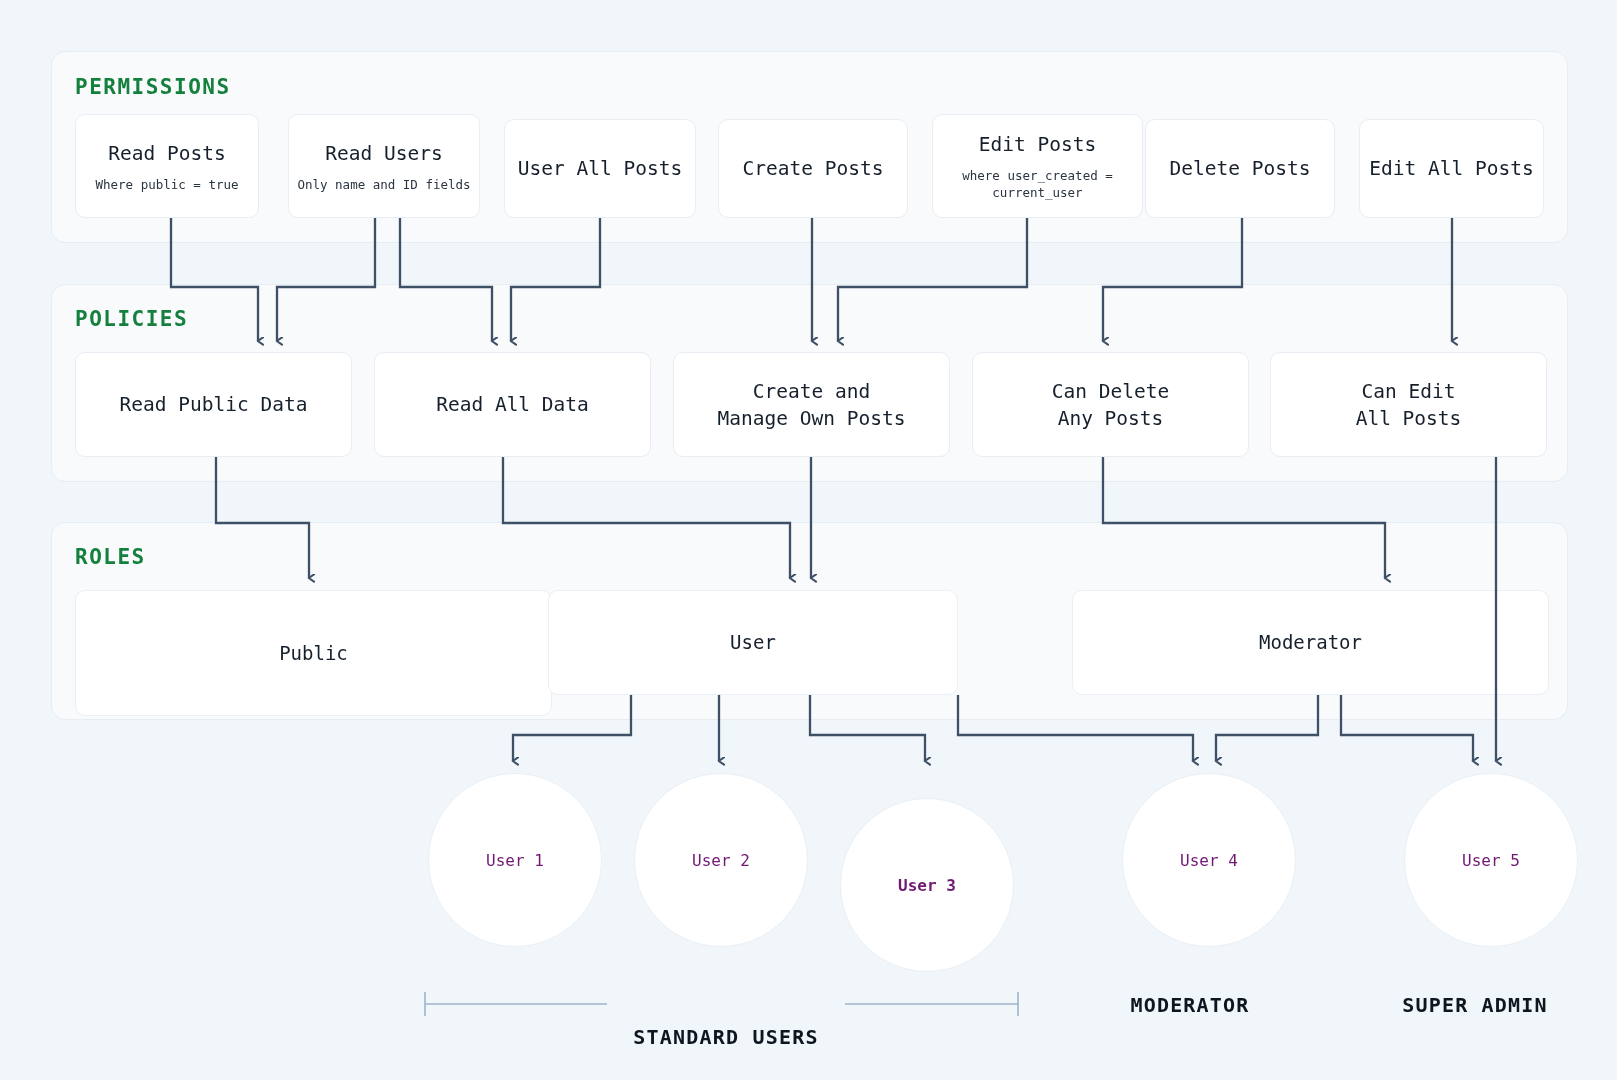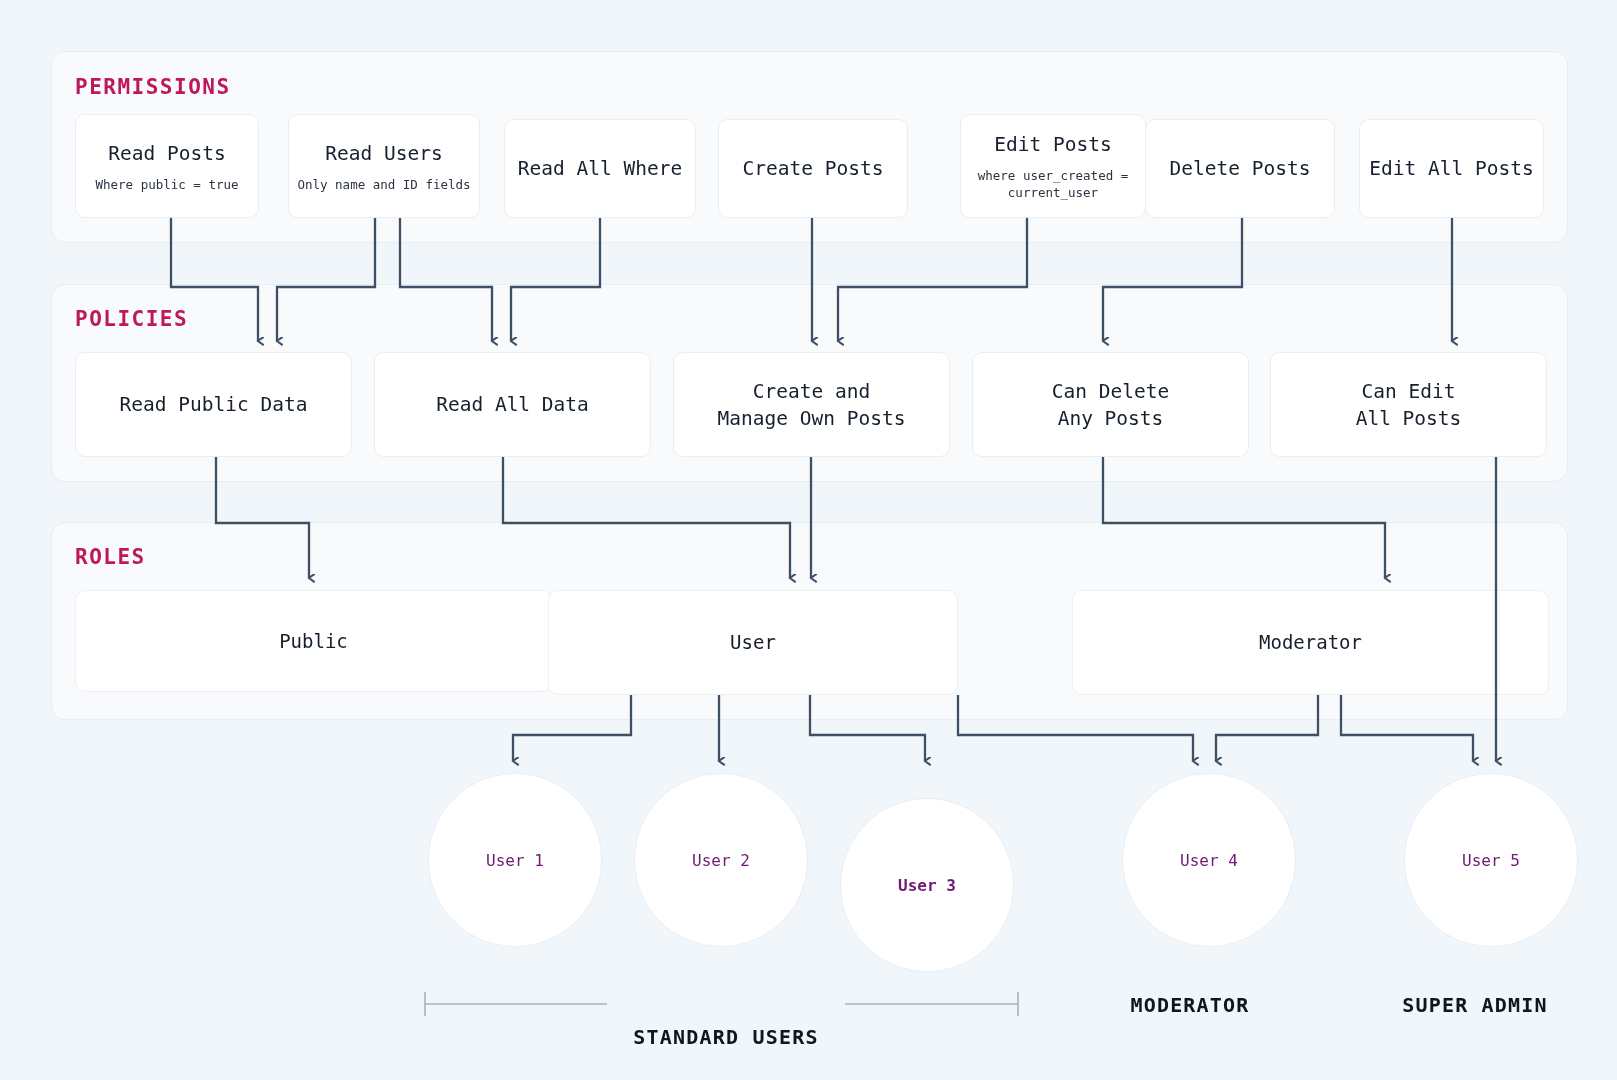--- a/index.html
+++ b/index.html
@@ -19,21 +19,21 @@
     border:1px solid #e6edf3;
     border-radius:14px;
     box-sizing:border-box;
   }
   .panel-title{
     position:absolute;
     font-family:"DejaVu Sans Mono", monospace;
     font-size:21px;
     font-weight:700;
     letter-spacing:1.5px;
-    color:#be185d;
+    color:#15803d;
   }
 
   
   .node{
     position:absolute;
     background:#ffffff;
     border:1px solid #e8eef4;
     border-radius:10px;
     box-sizing:border-box;
     display:flex;
@@ -104,28 +104,28 @@
     <div class="t">Read Posts</div>
     <div class="sub">Where public = true</div>
   </div>
 
   <div class="node" style="left:288px;top:114px;width:192px;height:104px;">
     <div class="t">Read Users</div>
     <div class="sub">Only name and ID fields</div>
   </div>
 
   <div class="node" style="left:504px;top:119px;width:192px;height:99px;">
-    <div class="t">Read All Where</div>
+    <div class="t">User All Posts</div>
   </div>
 
   <div class="node" style="left:718px;top:119px;width:190px;height:99px;">
     <div class="t">Create Posts</div>
   </div>
 
-  <div class="node" style="left:960px;top:114px;width:186px;height:104px;">
+  <div class="node" style="left:932px;top:114px;width:211px;height:104px;">
     <div class="t">Edit Posts</div>
     <div class="sub">where user_created =
 current_user</div>
   </div>
 
   <div class="node" style="left:1145px;top:119px;width:190px;height:99px;">
     <div class="t">Delete Posts</div>
   </div>
 
   <div class="node" style="left:1359px;top:119px;width:185px;height:99px;align-items:center;">
@@ -154,21 +154,21 @@
   </div>
 
   <div class="node policy" style="left:1270px;top:352px;width:277px;height:105px;">
     <div class="t">Can Edit
 All Posts</div>
   </div>
 
   <div class="panel" style="left:51px;top:522px;width:1517px;height:198px;"></div>
   <div class="panel-title" style="left:75px;top:545px;">ROLES</div>
 
-  <div class="node role" style="left:75px;top:590px;width:477px;height:102px;">
+  <div class="node role" style="left:75px;top:590px;width:477px;height:126px;">
     <div class="t">Public</div>
   </div>
 
   <div class="node role" style="left:548px;top:590px;width:410px;height:105px;">
     <div class="t">User</div>
   </div>
 
   <div class="node role" style="left:1072px;top:590px;width:477px;height:105px;">
     <div class="t">Moderator</div>
   </div>

